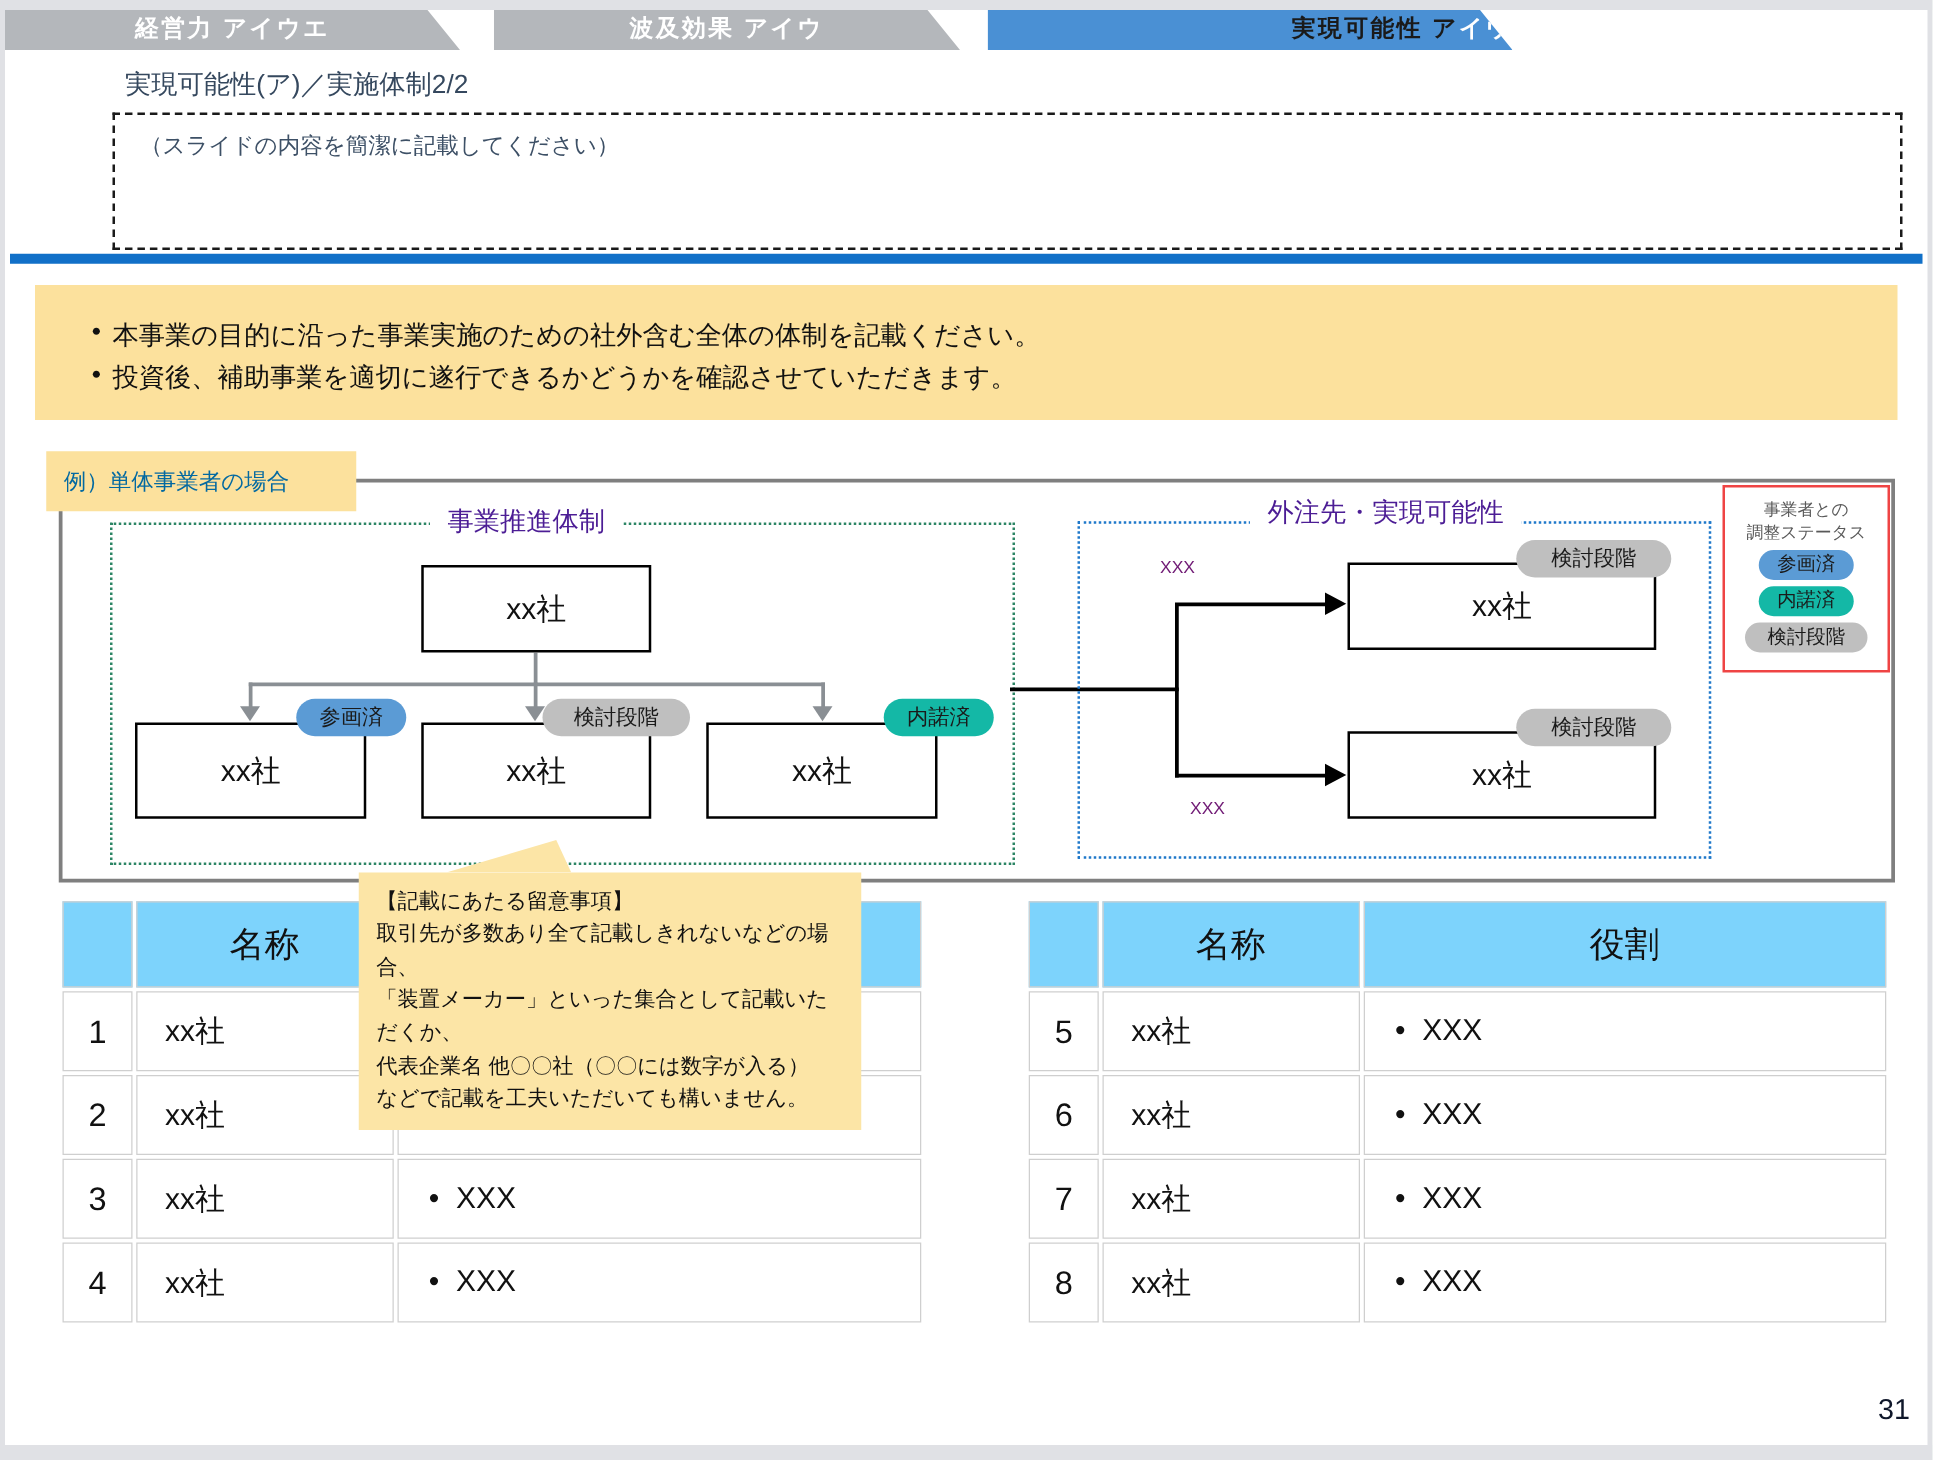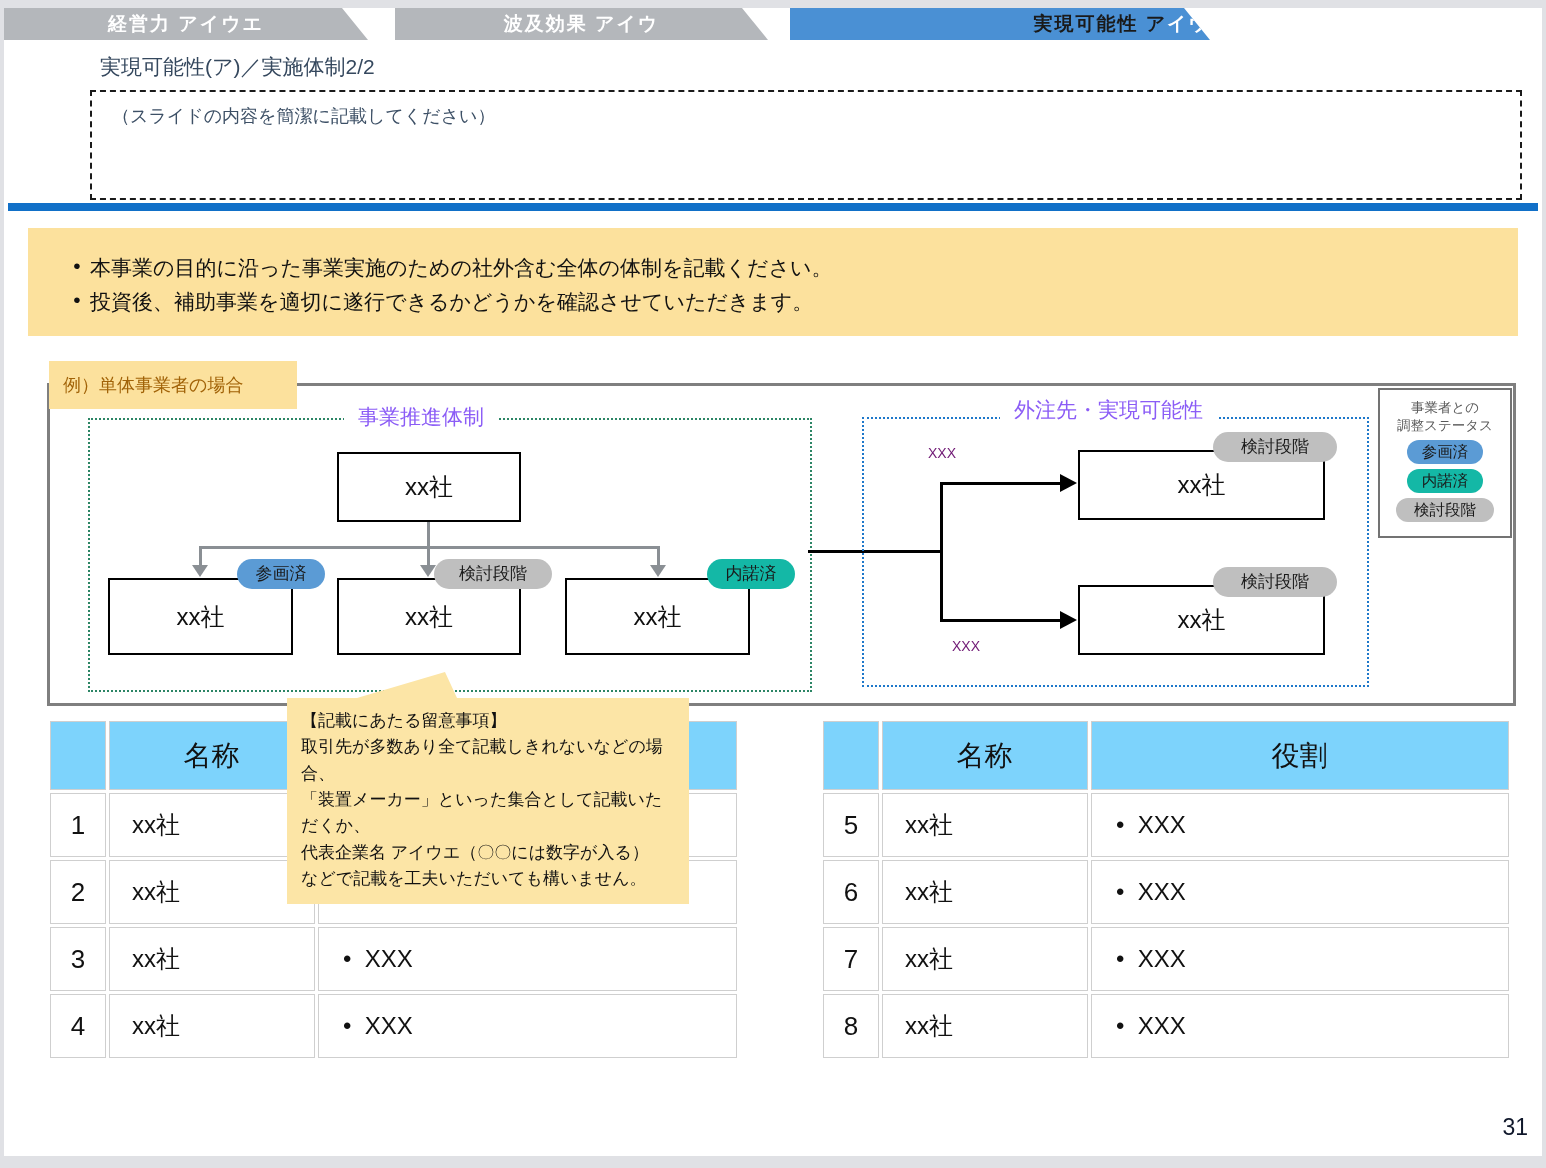--- a/index.html
+++ b/index.html
@@ -32,27 +32,27 @@
 
   .instr{position:absolute;left:28px;top:228px;width:1490px;height:108px;background:#fce19d;z-index:2;}
   .instr .line{position:absolute;left:36px;font-size:21px;color:#111;display:flex;}
   .instr .line .b{width:26px;text-align:center;}
   .instr .l1{top:26px;} .instr .l2{top:60px;}
 
   
   .diagram{position:absolute;left:47px;top:383px;width:1463px;height:317px;
        border:3px solid #7f7f7f;background:#fff;z-index:1;}
   .example-label{position:absolute;left:37px;top:361px;width:248px;height:48px;background:#fce19d;
-       font-size:18px;line-height:48px;padding-left:14px;color:#a16207;z-index:4;box-sizing:border-box;margin-left:12px;}
+       font-size:18px;line-height:48px;padding-left:14px;color:#0369a1;z-index:4;box-sizing:border-box;}
 
   .dotted-green{position:absolute;left:88px;top:418px;width:720px;height:270px;
        border:2px dotted #2c8565;z-index:2;}
   .dotted-blue{position:absolute;left:862px;top:417px;width:503px;height:266px;
        border:2px dotted #1e78ca;z-index:2;}
-  .panel-title{position:absolute;background:#fff;padding:0 14px;font-size:21px;color:#8b5cf6;z-index:3;white-space:nowrap;}
+  .panel-title{position:absolute;background:#fff;padding:0 14px;font-size:21px;color:#4c1d95;z-index:3;white-space:nowrap;}
   .pt-green{left:344px;top:403px;}
   .pt-blue{left:1000px;top:396px;}
 
   .cbox{position:absolute;background:#fff;border:2px solid #000;box-sizing:border-box;
        display:flex;align-items:center;justify-content:center;font-size:24px;color:#111;z-index:3;}
   .cbox.thick{border-width:2.5px;}
 
   .badge{position:absolute;height:30px;line-height:30px;border-radius:15px;text-align:center;
        font-size:17px;color:#1a1a1a;z-index:4;}
   .bg-joined{background:#5b9bd5;}
@@ -62,21 +62,21 @@
   .conn{position:absolute;background:#8a8f94;z-index:2;}
   .connb{position:absolute;background:#000;z-index:2;}
   .arr-down{position:absolute;width:0;height:0;border-left:8px solid transparent;
        border-right:8px solid transparent;border-top:12px solid #8a8f94;z-index:2;}
   .arr-right{position:absolute;width:0;height:0;border-top:9px solid transparent;
        border-bottom:9px solid transparent;border-left:17px solid #000;z-index:2;}
 
   .xxx-label{position:absolute;font-size:14px;color:#701a75;z-index:3;}
 
   .legend{position:absolute;left:1378px;top:388px;width:134px;height:150px;background:#fff;
-       border:2px solid #737373;z-index:3;box-sizing:border-box;text-align:center;}
+       border:2px solid #ef4444;z-index:3;box-sizing:border-box;text-align:center;}
   .legend .lt{font-size:13.5px;color:#595959;margin-top:9px;line-height:18px;}
   .legend .lbadge{height:24px;line-height:24px;border-radius:12px;font-size:15.5px;color:#1a1a1a;
        margin:5px auto 0 auto;}
   .lb1{width:76px;} .lb2{width:76px;} .lb3{width:98px;}
 
   
   table.ptable{position:absolute;top:718px;border-collapse:separate;border-spacing:3px;z-index:2;}
   table.ptable td{border:1.6px solid #cfcfcf;background:#fff;box-sizing:border-box;vertical-align:middle;}
   table.ptable tr.hdr td{background:#7dd3fc;text-align:center;font-size:28px;color:#111;height:69px;}
   table.ptable tr.row td{height:64px;}
@@ -236,18 +236,18 @@
       <td class="c-role">•  XXX</td>
     </tr>
   </tbody>
     </table>
 
   <div class="callout">
     <div class="tri"></div>
     <div>【記載にあたる留意事項】</div>
     <div>取引先が多数あり全て記載しきれないなどの場合、</div>
     <div>「装置メーカー」といった集合として記載いただくか、</div>
-    <div>代表企業名 アイウエ（〇〇には数字が入る）</div>
+    <div>代表企業名 他〇〇社（〇〇には数字が入る）</div>
     <div>などで記載を工夫いただいても構いません。</div>
   </div>
 
   <div class="page-num">31</div>
 </div>
 
 </body></html>

